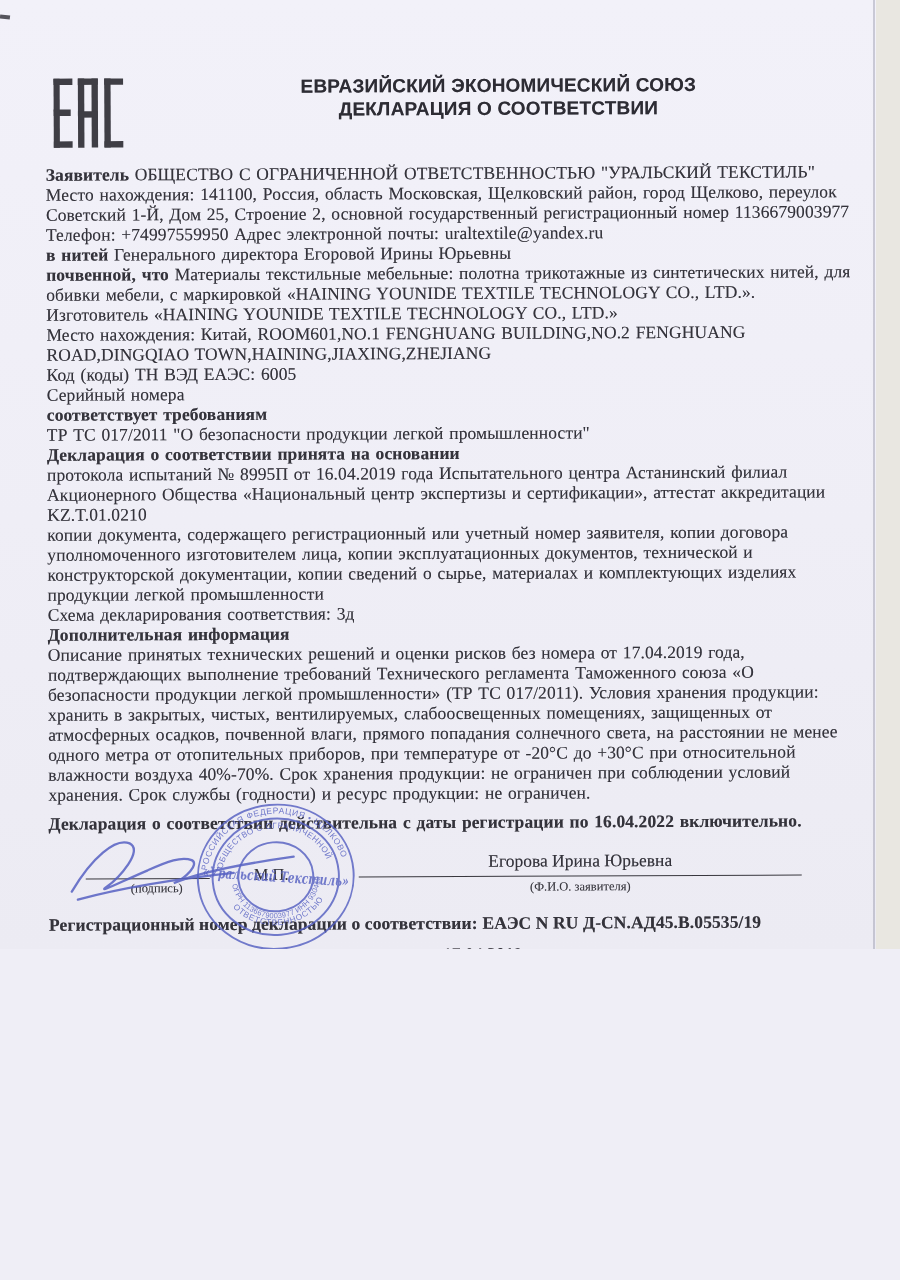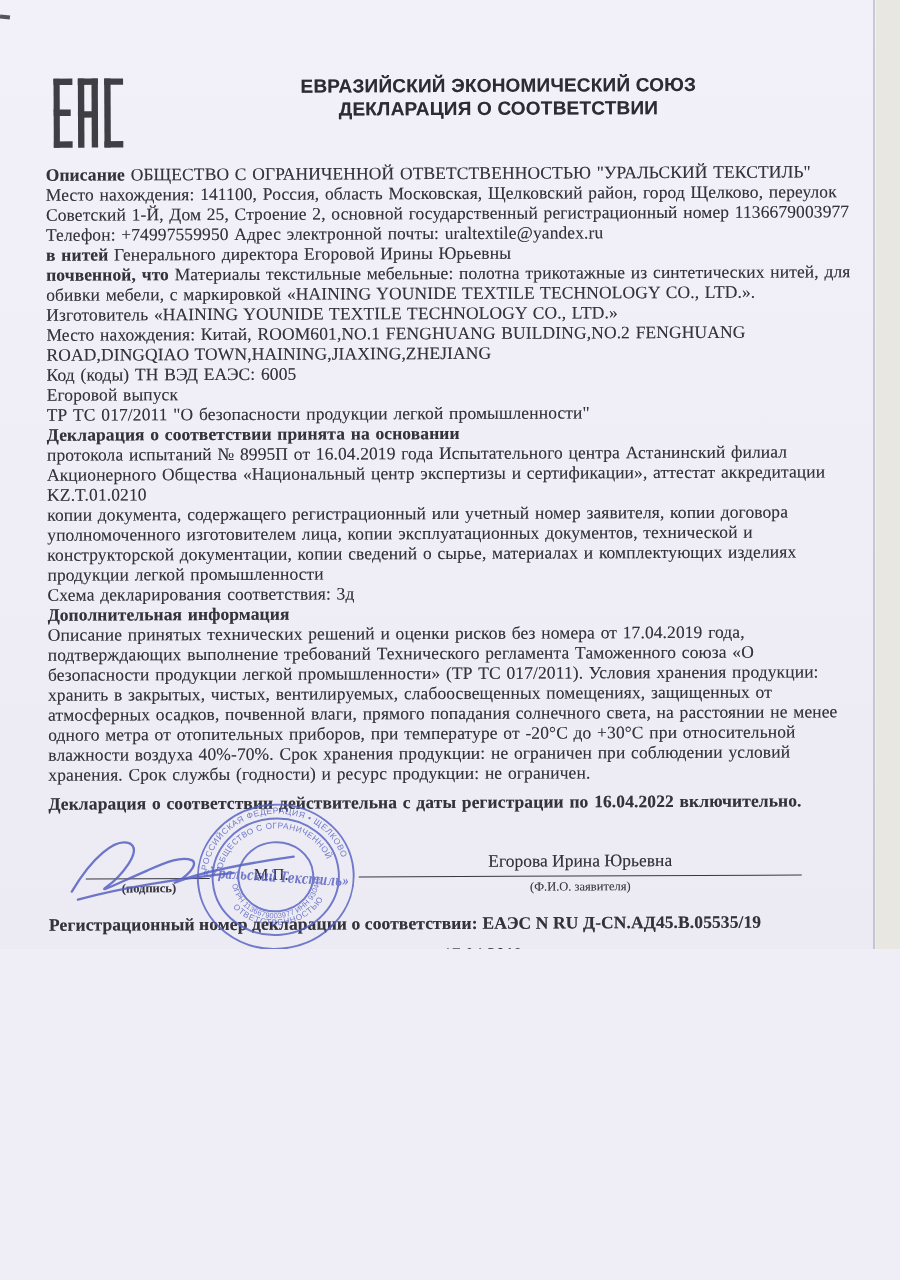--- a/index.html
+++ b/index.html
@@ -22,21 +22,21 @@
     text-shadow:0 0 .45px rgba(52,51,59,.45);
   }
   .ln{margin:0;}
   .b{font-weight:bold;}
   .validity{margin-top:9px;font-weight:bold;}
   .sig-area{position:absolute;left:0;top:840px;width:900px;height:75px;}
   .sig-line{position:absolute;border-top:1.6px solid #38373e;height:0;}
   .line-left{left:84px;top:37px;width:124px;}
   .line-right{left:357px;top:36px;width:443px;}
   .caption{position:absolute;font-size:12.5px;color:#3a3940;text-shadow:0 0 .4px rgba(58,57,64,.4);}
-  .cap-sign{left:120px;top:40px;width:70px;text-align:left;font-weight:bold;}
+  .cap-sign{left:120px;top:40px;width:70px;text-align:center;}
   .cap-fio{left:357px;top:40px;width:443px;text-align:center;}
   .mp{position:absolute;left:252px;top:24px;font-size:16.5px;color:#34333b;text-shadow:0 0 .4px rgba(52,51,59,.4);}
   .fio-name{position:absolute;left:357px;top:11px;width:443px;text-align:center;font-size:17.5px;text-shadow:0 0 .45px rgba(52,51,59,.45);}
   .reg-block{position:absolute;left:47px;top:913px;font-size:17.5px;font-weight:bold;letter-spacing:.1px;text-shadow:0 0 .5px rgba(47,46,54,.5);}
   .reg-block p{margin:0 0 10px 0;}
   .val-gap{margin-left:5px;}
   .date-gap{margin-left:18px;font-style:italic;}
   .stamp{position:absolute;left:190px;top:801px;width:168px;height:150px;opacity:.82;transform:rotate(-5deg);z-index:3;}
   .squiggle{position:absolute;left:62px;top:826px;width:240px;height:80px;z-index:3;}
   .artifact-topleft{position:absolute;left:0;top:15px;width:10px;height:4px;background:#55545c;transform:rotate(7deg);z-index:5;}
@@ -66,30 +66,30 @@
         <rect x="56" y="69" width="21" height="7"></rect>
       </g>
     </svg>
 
     <div class="titles">
       <div>ЕВРАЗИЙСКИЙ ЭКОНОМИЧЕСКИЙ СОЮЗ</div>
       <div>ДЕКЛАРАЦИЯ О СООТВЕТСТВИИ</div>
     </div>
 
     <div class="body-text">
-      <p class="ln"><span class="b">Описание</span><span> ОБЩЕСТВО С ОГРАНИЧЕННОЙ ОТВЕТСТВЕННОСТЬЮ "УРАЛЬСКИЙ ТЕКСТИЛЬ"</span></p>
+      <p class="ln"><span class="b">Заявитель</span><span> ОБЩЕСТВО С ОГРАНИЧЕННОЙ ОТВЕТСТВЕННОСТЬЮ "УРАЛЬСКИЙ ТЕКСТИЛЬ"</span></p>
       <p class="ln"><span class="b"></span><span>Место нахождения: 141100, Россия, область Московская, Щелковский район, город Щелково, переулок Советский 1-Й, Дом 25, Строение 2, основной государственный регистрационный номер 1136679003977</span></p>
       <p class="ln"><span class="b"></span><span>Телефон: +74997559950 Адрес электронной почты: uraltextile@yandex.ru</span></p>
       <p class="ln"><span class="b">в нитей</span><span> Генерального директора Егоровой Ирины Юрьевны</span></p>
       <p class="ln"><span class="b">почвенной, что</span><span> Материалы текстильные мебельные: полотна трикотажные из синтетических нитей, для обивки мебели, с маркировкой «HAINING YOUNIDE TEXTILE TECHNOLOGY CO., LTD.».</span></p>
       <p class="ln"><span class="b"></span><span>Изготовитель «HAINING YOUNIDE TEXTILE TECHNOLOGY CO., LTD.»</span></p>
       <p class="ln"><span class="b"></span><span>Место нахождения: Китай, ROOM601,NO.1 FENGHUANG BUILDING,NO.2 FENGHUANG ROAD,DINGQIAO TOWN,HAINING,JIAXING,ZHEJIANG</span></p>
       <p class="ln"><span class="b"></span><span>Код (коды) ТН ВЭД ЕАЭС: 6005</span></p>
-      <p class="ln"><span class="b"></span><span>Егоровой выпуск</span></p>
-      <p class="ln"><span></span></p>
+      <p class="ln"><span class="b"></span><span>Серийный номера</span></p>
+      <p class="ln"><span class="b">соответствует требованиям</span><span></span></p>
       <p class="ln"><span class="b"></span><span>ТР ТС 017/2011 "О безопасности продукции легкой промышленности"</span></p>
       <p class="ln"><span class="b">Декларация о соответствии принята на основании</span><span></span></p>
       <p class="ln"><span class="b"></span><span>протокола испытаний № 8995П от 16.04.2019 года Испытательного центра Астанинский филиал Акционерного Общества «Национальный центр экспертизы и сертификации», аттестат аккредитации KZ.T.01.0210</span></p>
       <p class="ln"><span class="b"></span><span>копии документа, содержащего регистрационный или учетный номер заявителя, копии договора уполномоченного изготовителем лица, копии эксплуатационных документов, технической и конструкторской документации, копии сведений о сырье, материалах и комплектующих изделиях продукции легкой промышленности</span></p>
       <p class="ln"><span class="b"></span><span>Схема декларирования соответствия: 3д</span></p>
       <p class="ln"><span class="b">Дополнительная информация</span><span></span></p>
       <p class="ln"><span class="b"></span><span>Описание принятых технических решений и оценки рисков без номера от 17.04.2019 года, подтверждающих выполнение требований Технического регламента Таможенного союза «О безопасности продукции легкой промышленности» (ТР ТС 017/2011). Условия хранения продукции: хранить в закрытых, чистых, вентилируемых, слабоосвещенных помещениях, защищенных от атмосферных осадков, почвенной влаги, прямого попадания солнечного света, на расстоянии не менее одного метра от отопительных приборов, при температуре от -20°С до +30°С при относительной влажности воздуха 40%-70%. Срок хранения продукции: не ограничен при соблюдении условий хранения. Срок службы (годности) и ресурс продукции: не ограничен.</span></p>
       <p class="ln validity">Декларация о соответствии действительна с даты регистрации по 16.04.2022 включительно.</p>
     </div>
 

